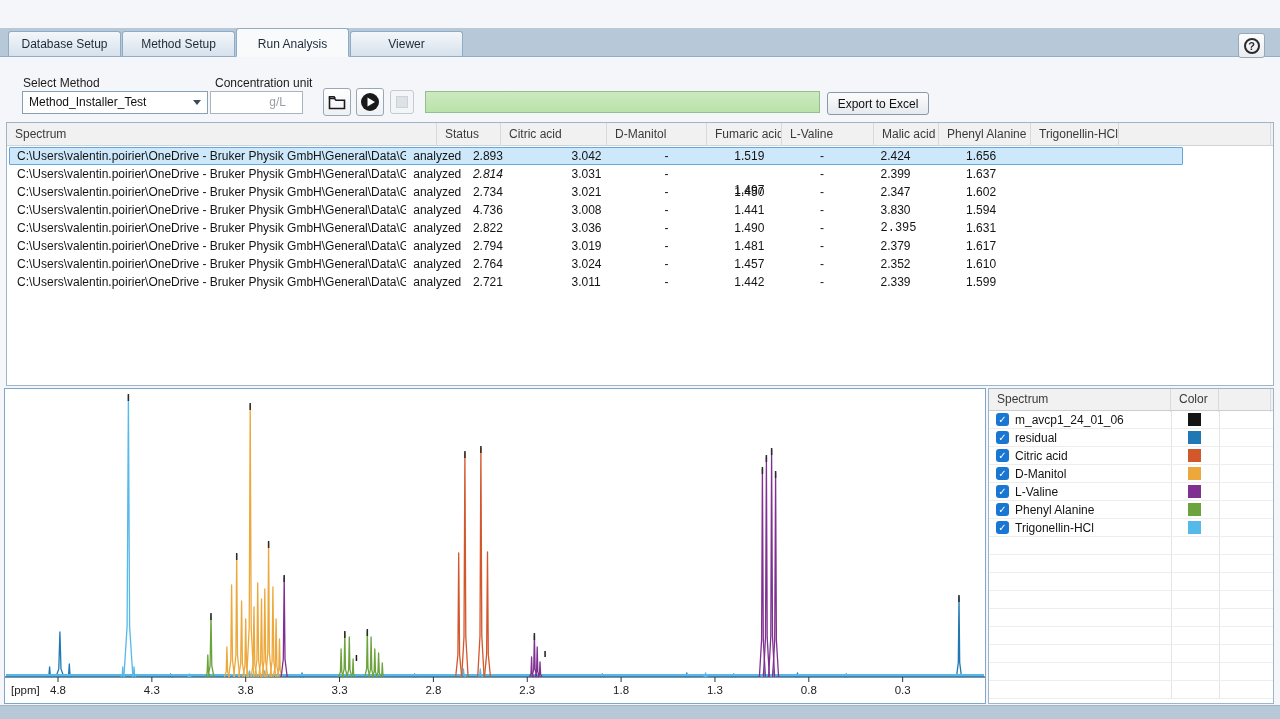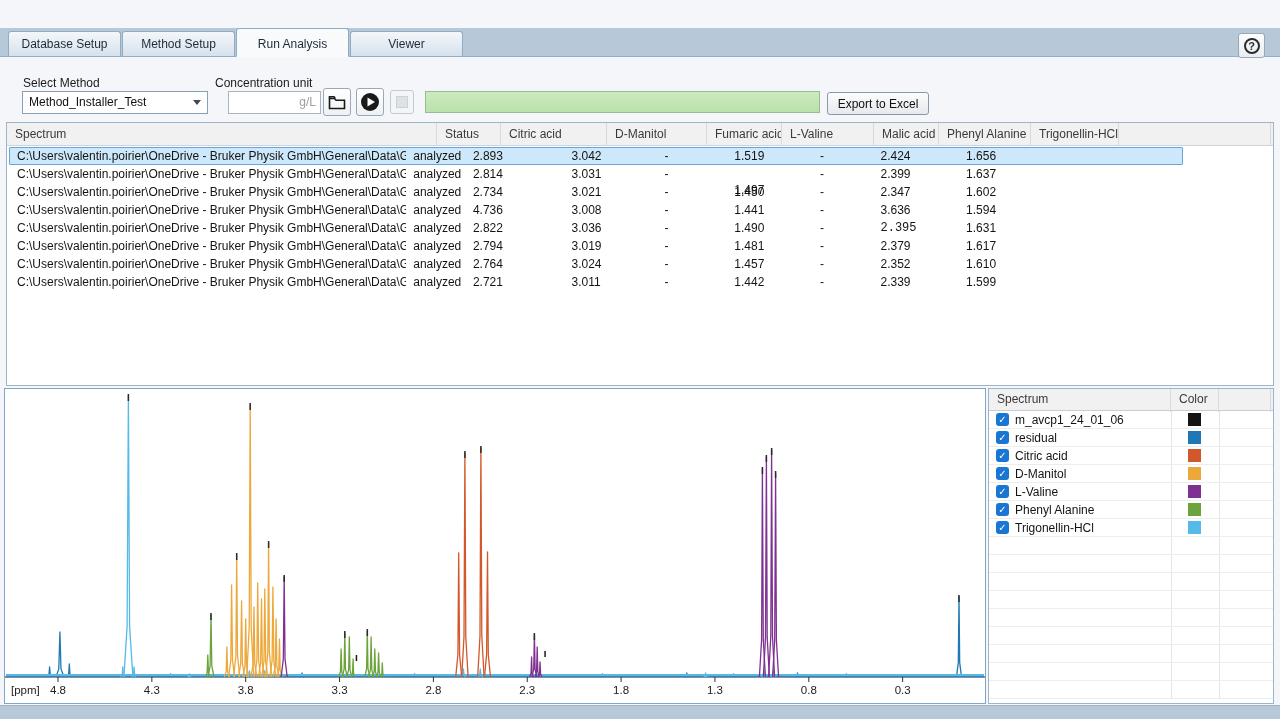--- a/index.html
+++ b/index.html
@@ -33,22 +33,22 @@
       font-size:11px; font-weight:bold; color:#2b2b2b; line-height:13px; text-align:center; }
 
   
   .lbl { position:absolute; font-size:12px; color:#1a1a1a; }
   #lbl-method { left:23px; top:76px; }
   #lbl-conc   { left:215px; top:76px; }
   .combo { position:absolute; left:22px; top:91px; width:186px; height:23px; background:#fff;
       border:1px solid #87a0b6; font-size:12px; color:#111; line-height:21px; padding-left:6px; }
   .combo .arrow { position:absolute; right:6px; top:8px; width:0; height:0;
       border-left:4.5px solid transparent; border-right:4.5px solid transparent; border-top:5px solid #3a4a58; }
-  .unitbox { position:absolute; left:228px; top:91px; width:93px; height:23px; background:#fff;
-      border:1px solid #a9b4be; font-size:12px; color:#9aa0a6; line-height:21px; text-align:right; padding-right:4px; }
+  .unitbox { position:absolute; left:210px; top:91px; width:93px; height:23px; background:#fff;
+      border:1px solid #a9b4be; font-size:12px; color:#9aa0a6; line-height:21px; text-align:right; padding-right:16px; }
   .tool-btn { position:absolute; width:28px; height:28px; top:88px; background:linear-gradient(#ffffff,#eef1f4);
       border:1px solid #9aa8b5; border-radius:3px; display:flex; align-items:center; justify-content:center; }
   #btn-folder { left:323px; }
   #btn-play   { left:356px; }
   #btn-stop   { left:390px; top:90px; width:24px; height:24px; background:#f3f5f7; border-color:#c3cbd2; }
   .progress { position:absolute; left:425px; top:91px; width:395px; height:22px;
       border:1px solid #94bd94; background:#eef5ee; }
   .progress .fill { height:100%; background:linear-gradient(#cdeabf,#b9e2a9); }
   .export-btn { position:absolute; left:827px; top:92px; width:102px; height:23px;
       background:linear-gradient(#fbfcfd,#e6eaee); border:1px solid #8a99a8; border-radius:3px;
@@ -157,21 +157,21 @@
           <div class="td" style="width: 75px;">-</div>
           <div class="td" style="width: 92px;">1.519</div>
           <div class="td" style="width: 65px;">-</div>
           <div class="td" style="width: 92px;">2.424</div>
           <div class="td" style="width: 88px;">1.656</div>
           <div class="td" style="width: 152px;"></div>
         </div>
         <div class="trow">
           <div class="td" style="width: 428px;">C:\Users\valentin.poirier\OneDrive - Bruker Physik GmbH\General\Data\General ...</div>
           <div class="td" style="width: 64px;">analyzed</div>
-          <div class="td" style="width: 106px;">2.814</div>
+          <div class="td" style="width: 106px; font-style: italic;">2.814</div>
           <div class="td" style="width: 100px;">3.031</div>
           <div class="td" style="width: 75px;">-</div>
           <div class="td" style="width: 92px; margin-top: 16px;">1.497</div>
           <div class="td" style="width: 65px;">-</div>
           <div class="td" style="width: 92px;">2.399</div>
           <div class="td" style="width: 88px;">1.637</div>
           <div class="td" style="width: 152px;"></div>
         </div>
         <div class="trow">
           <div class="td" style="width: 428px;">C:\Users\valentin.poirier\OneDrive - Bruker Physik GmbH\General\Data\General ...</div>
@@ -186,21 +186,21 @@
           <div class="td" style="width: 152px;"></div>
         </div>
         <div class="trow">
           <div class="td" style="width: 428px;">C:\Users\valentin.poirier\OneDrive - Bruker Physik GmbH\General\Data\General ...</div>
           <div class="td" style="width: 64px;">analyzed</div>
           <div class="td" style="width: 106px;">4.736</div>
           <div class="td" style="width: 100px;">3.008</div>
           <div class="td" style="width: 75px;">-</div>
           <div class="td" style="width: 92px;">1.441</div>
           <div class="td" style="width: 65px;">-</div>
-          <div class="td" style="width: 92px;">3.636</div>
+          <div class="td" style="width: 92px;">3.830</div>
           <div class="td" style="width: 88px;">1.594</div>
           <div class="td" style="width: 152px;"></div>
         </div>
         <div class="trow">
           <div class="td" style="width: 428px;">C:\Users\valentin.poirier\OneDrive - Bruker Physik GmbH\General\Data\General ...</div>
           <div class="td" style="width: 64px;">analyzed</div>
           <div class="td" style="width: 106px;">2.822</div>
           <div class="td" style="width: 100px;">3.036</div>
           <div class="td" style="width: 75px;">-</div>
           <div class="td" style="width: 92px;">1.490</div>

